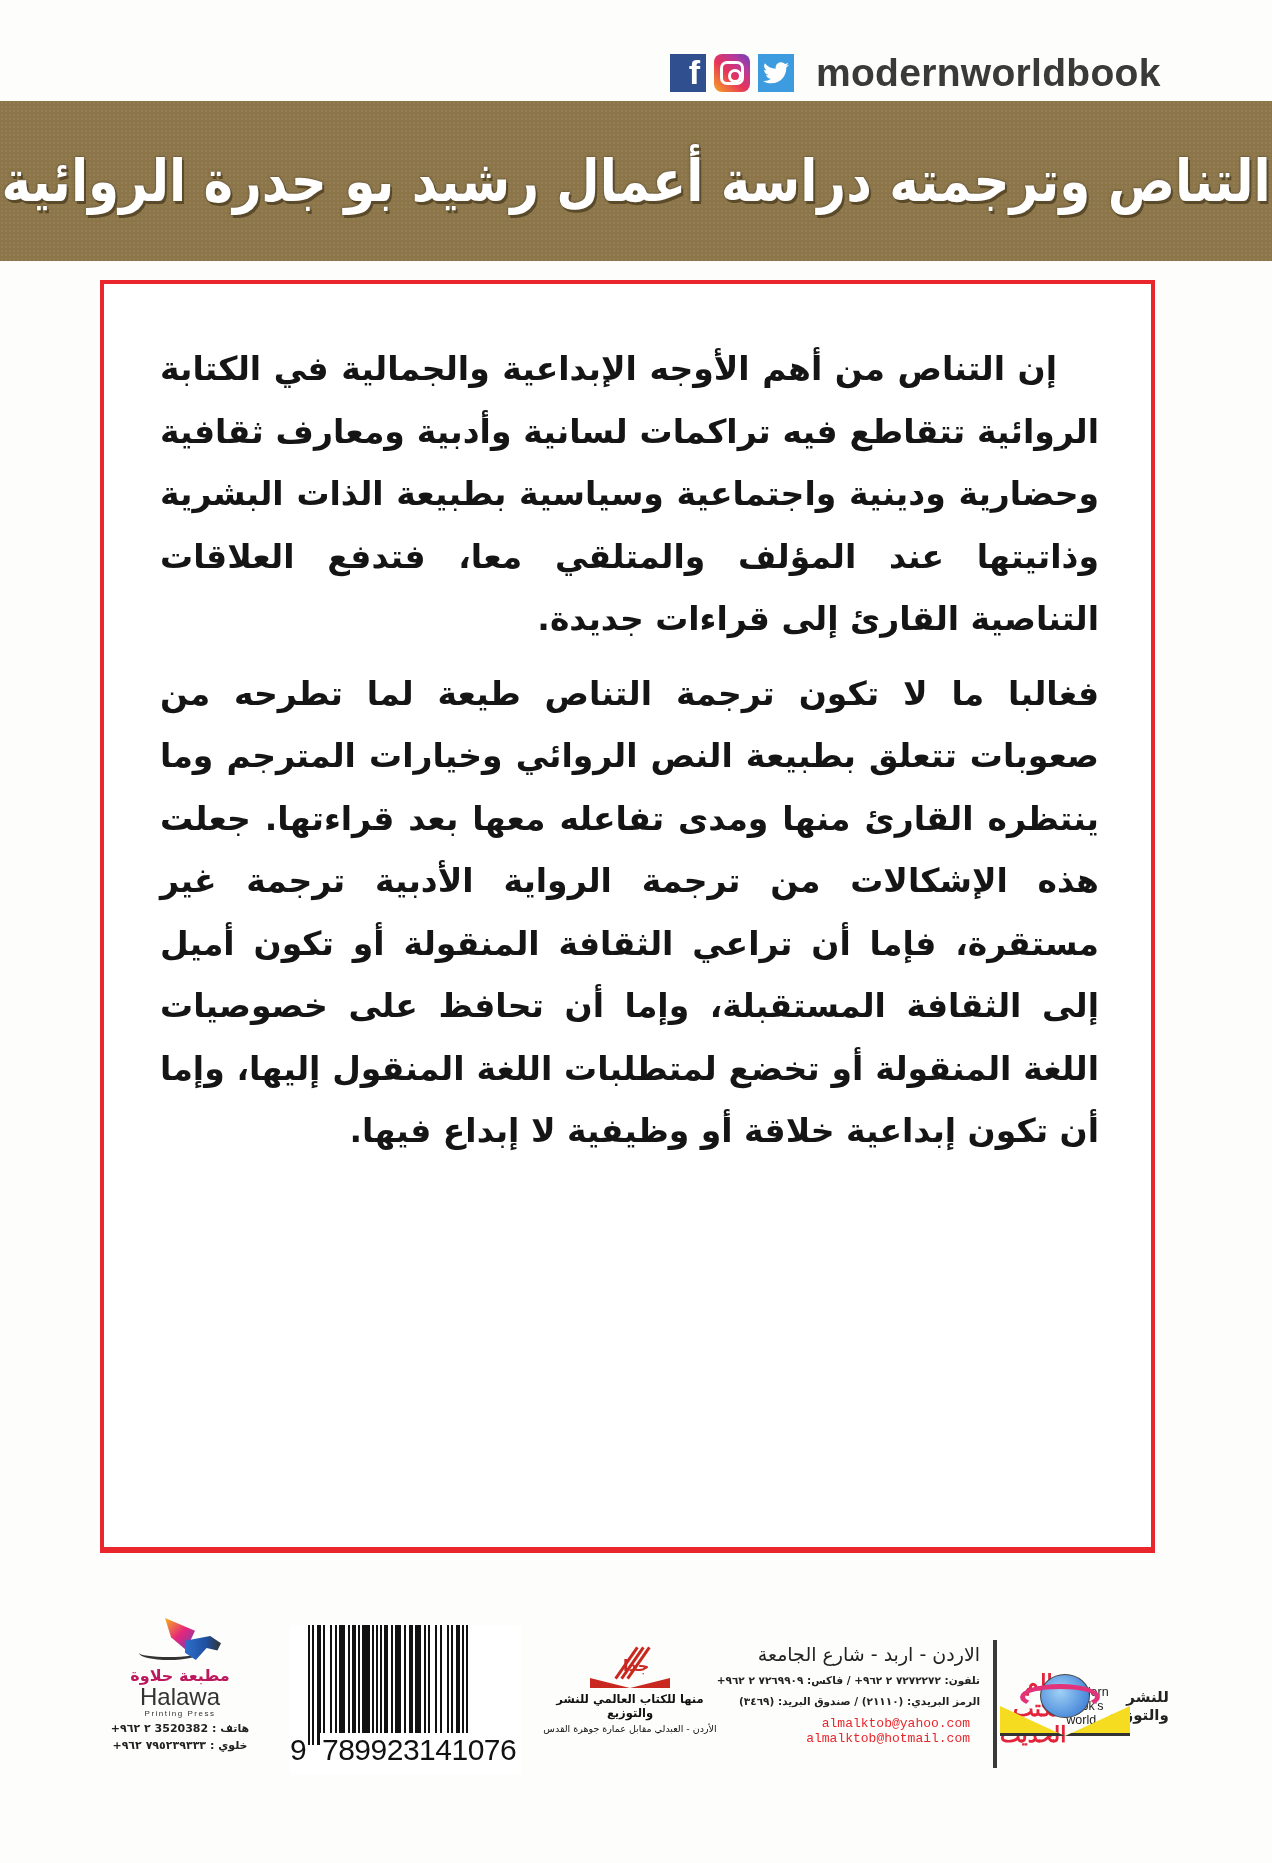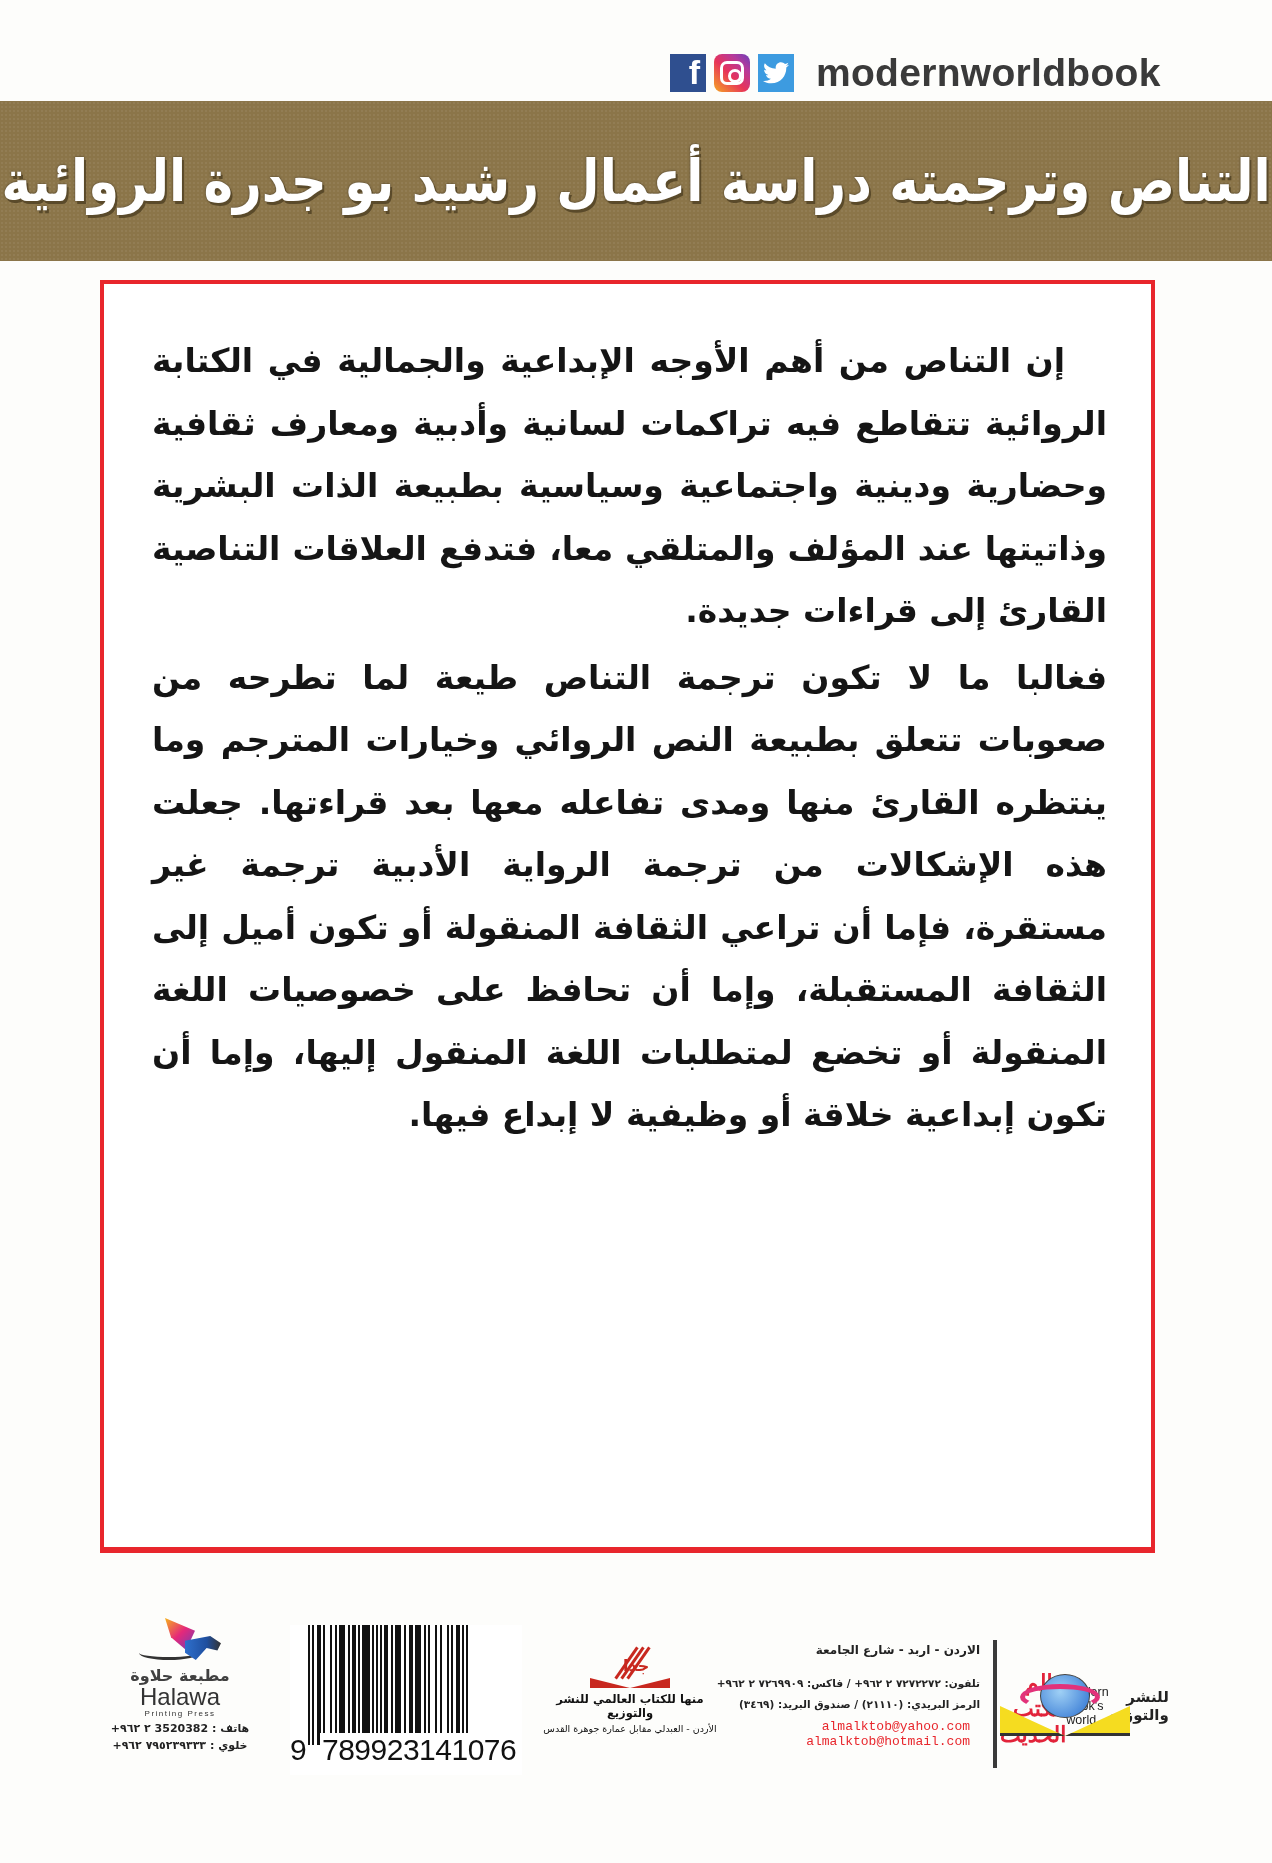--- a/index.html
+++ b/index.html
@@ -48,21 +48,21 @@
     .blurb-box {
       position: absolute; top: 280px; left: 100px; width: 1055px; height: 1273px;
       border: 4px solid #e8262c; border-bottom-width: 6px; background: #ffffff;
       padding: 42px 40px 0 44px;
     }
     .blurb {
       direction: rtl; text-align: justify; text-align-last: right;
       font-family: "DejaVu Sans", sans-serif; font-weight: bold;
       font-size: 33px; line-height: 62.5px; color: #151515;
     }
-    .blurb p { margin: 4px; }
+    .blurb p { margin: 12px; }
     .blurb p.indent { text-indent: 42px; }
 
     
     .footer { position: absolute; top: 1580px; left: 0; width: 1272px; height: 230px; }
 
     .mbw-logo {
       position: absolute; left: 1000px; top: 50px; width: 150px; height: 150px;
       display: flex; flex-direction: row; align-items: center;
     }
     .mbw-emblem { width: 130px; height: 62px; position: relative; }
@@ -80,21 +80,21 @@
     .mbw-ar { direction: rtl; font-family: "DejaVu Serif", serif; font-weight: bold; font-size: 22px; color: #e2233a; margin-top: 6px; }
     .mbw-en { font-family: "Liberation Sans", sans-serif; font-size: 12.5px; color: #222; margin-top: 2px; }
     .mbw-ar2 { direction: rtl; font-family: "DejaVu Sans", sans-serif; font-weight: bold; font-size: 15px; color: #222; margin-top: 2px; }
 
     .vdivider { position: absolute; width: 4px; background: #3a3a3a; }
 
     .contact {
       position: absolute; left: 740px; top: 63px; width: 240px;
       direction: rtl; text-align: right; font-family: "DejaVu Sans", sans-serif; color: #222;
     }
-    .contact .addr { font-weight: bold; font-size: 12px; margin-bottom: 20px; }
+    .contact .addr { font-weight: normal; font-size: 19px; margin-bottom: 9px; }
     .contact .line { font-weight: bold; font-size: 10.5px; margin-bottom: 9px; white-space: nowrap; }
     .contact .email { direction: ltr; text-align: right; font-family: Liberation Mono, monospace; font-size: 13px; color: #e8262c; line-height: 15px; padding-right: 10px; }
 
     .jadara { position: absolute; left: 535px; top: 64px; width: 190px; text-align: center; direction: rtl; }
     .jadara-mark { width: 90px; height: 44px; margin: 0 auto; position: relative; }
     .jadara-mark .stroke { position: absolute; width: 3px; height: 38px; background: #c8281f; transform: rotate(35deg); top: 0; }
     .jadara-mark .bk { position: absolute; bottom: 0; left: 5px; width: 80px; height: 10px; background: #c8281f; clip-path: polygon(0 0, 50% 100%, 100% 0, 100% 100%, 0 100%); }
     .jadara-mark .jd { position: absolute; left: 38px; top: 12px; font-family: "DejaVu Sans", sans-serif; font-weight: bold; font-size: 16px; color: #c8281f; }
     .jadara .name { font-family: "DejaVu Sans", sans-serif; font-weight: bold; font-size: 11.5px; color: #111; margin-top: 4px; }
     .jadara .addr { font-family: "DejaVu Sans", sans-serif; font-size: 9.5px; color: #111; margin-top: 3px; }
@@ -107,21 +107,21 @@
     .bars span { display: block; background: #111; height: 100%; }
     .bars span.gap { background: transparent; }
     .barcode .isbn-first { position: absolute; left: 0; top: 108px; font-family: "Liberation Sans", sans-serif; font-size: 30px; color: #111; }
     .barcode .isbn-rest { position: absolute; left: 30px; top: 108px; background: #fff; padding: 0 2px; font-family: "Liberation Sans", sans-serif; font-size: 30px; color: #111; letter-spacing: -0.5px; }
 
     .halawa { position: absolute; left: 95px; top: 38px; width: 170px; text-align: center; }
     .halawa-horse { width: 90px; height: 46px; margin: 0 auto; position: relative; }
     .halawa-horse .wing { position: absolute; left: 30px; top: 0; width: 30px; height: 32px; background: linear-gradient(135deg, #f6b21b, #e5287a 50%, #6a3fb8); clip-path: polygon(0 0, 100% 40%, 70% 100%, 20% 60%); }
     .halawa-horse .body { position: absolute; left: 50px; top: 18px; width: 36px; height: 24px; background: linear-gradient(90deg, #2e6fcc, #1f4f9f 60%, #333); clip-path: polygon(0 20%, 70% 0, 100% 30%, 90% 60%, 60% 50%, 30% 100%, 0 70%); }
     .halawa-horse .swoosh { position: absolute; left: 4px; top: 28px; width: 60px; height: 14px; border-bottom: 3px solid #333; border-radius: 0 0 50% 50%; }
-    .halawa .ar { direction: rtl; font-family: "DejaVu Sans", sans-serif; font-weight: bold; font-size: 16px; color: #404040; margin-top: 2px; }
+    .halawa .ar { direction: rtl; font-family: "DejaVu Sans", sans-serif; font-weight: bold; font-size: 16px; color: #be185d; margin-top: 2px; }
     .halawa .en { font-family: "Liberation Sans", sans-serif; font-size: 24px; color: #333; line-height: 24px; }
     .halawa .sub { font-family: "Liberation Sans", sans-serif; font-size: 8px; letter-spacing: 1.5px; color: #333; }
     .halawa .phone { direction: rtl; font-family: "DejaVu Sans", sans-serif; font-weight: bold; font-size: 11px; color: #222; margin-top: 4px; white-space: nowrap; }
   </style>
 </head>
 <body>
 
 <div class="social-row">
   <div class="soc-icon soc-fb">f</div>
   <div class="soc-icon soc-ig">

